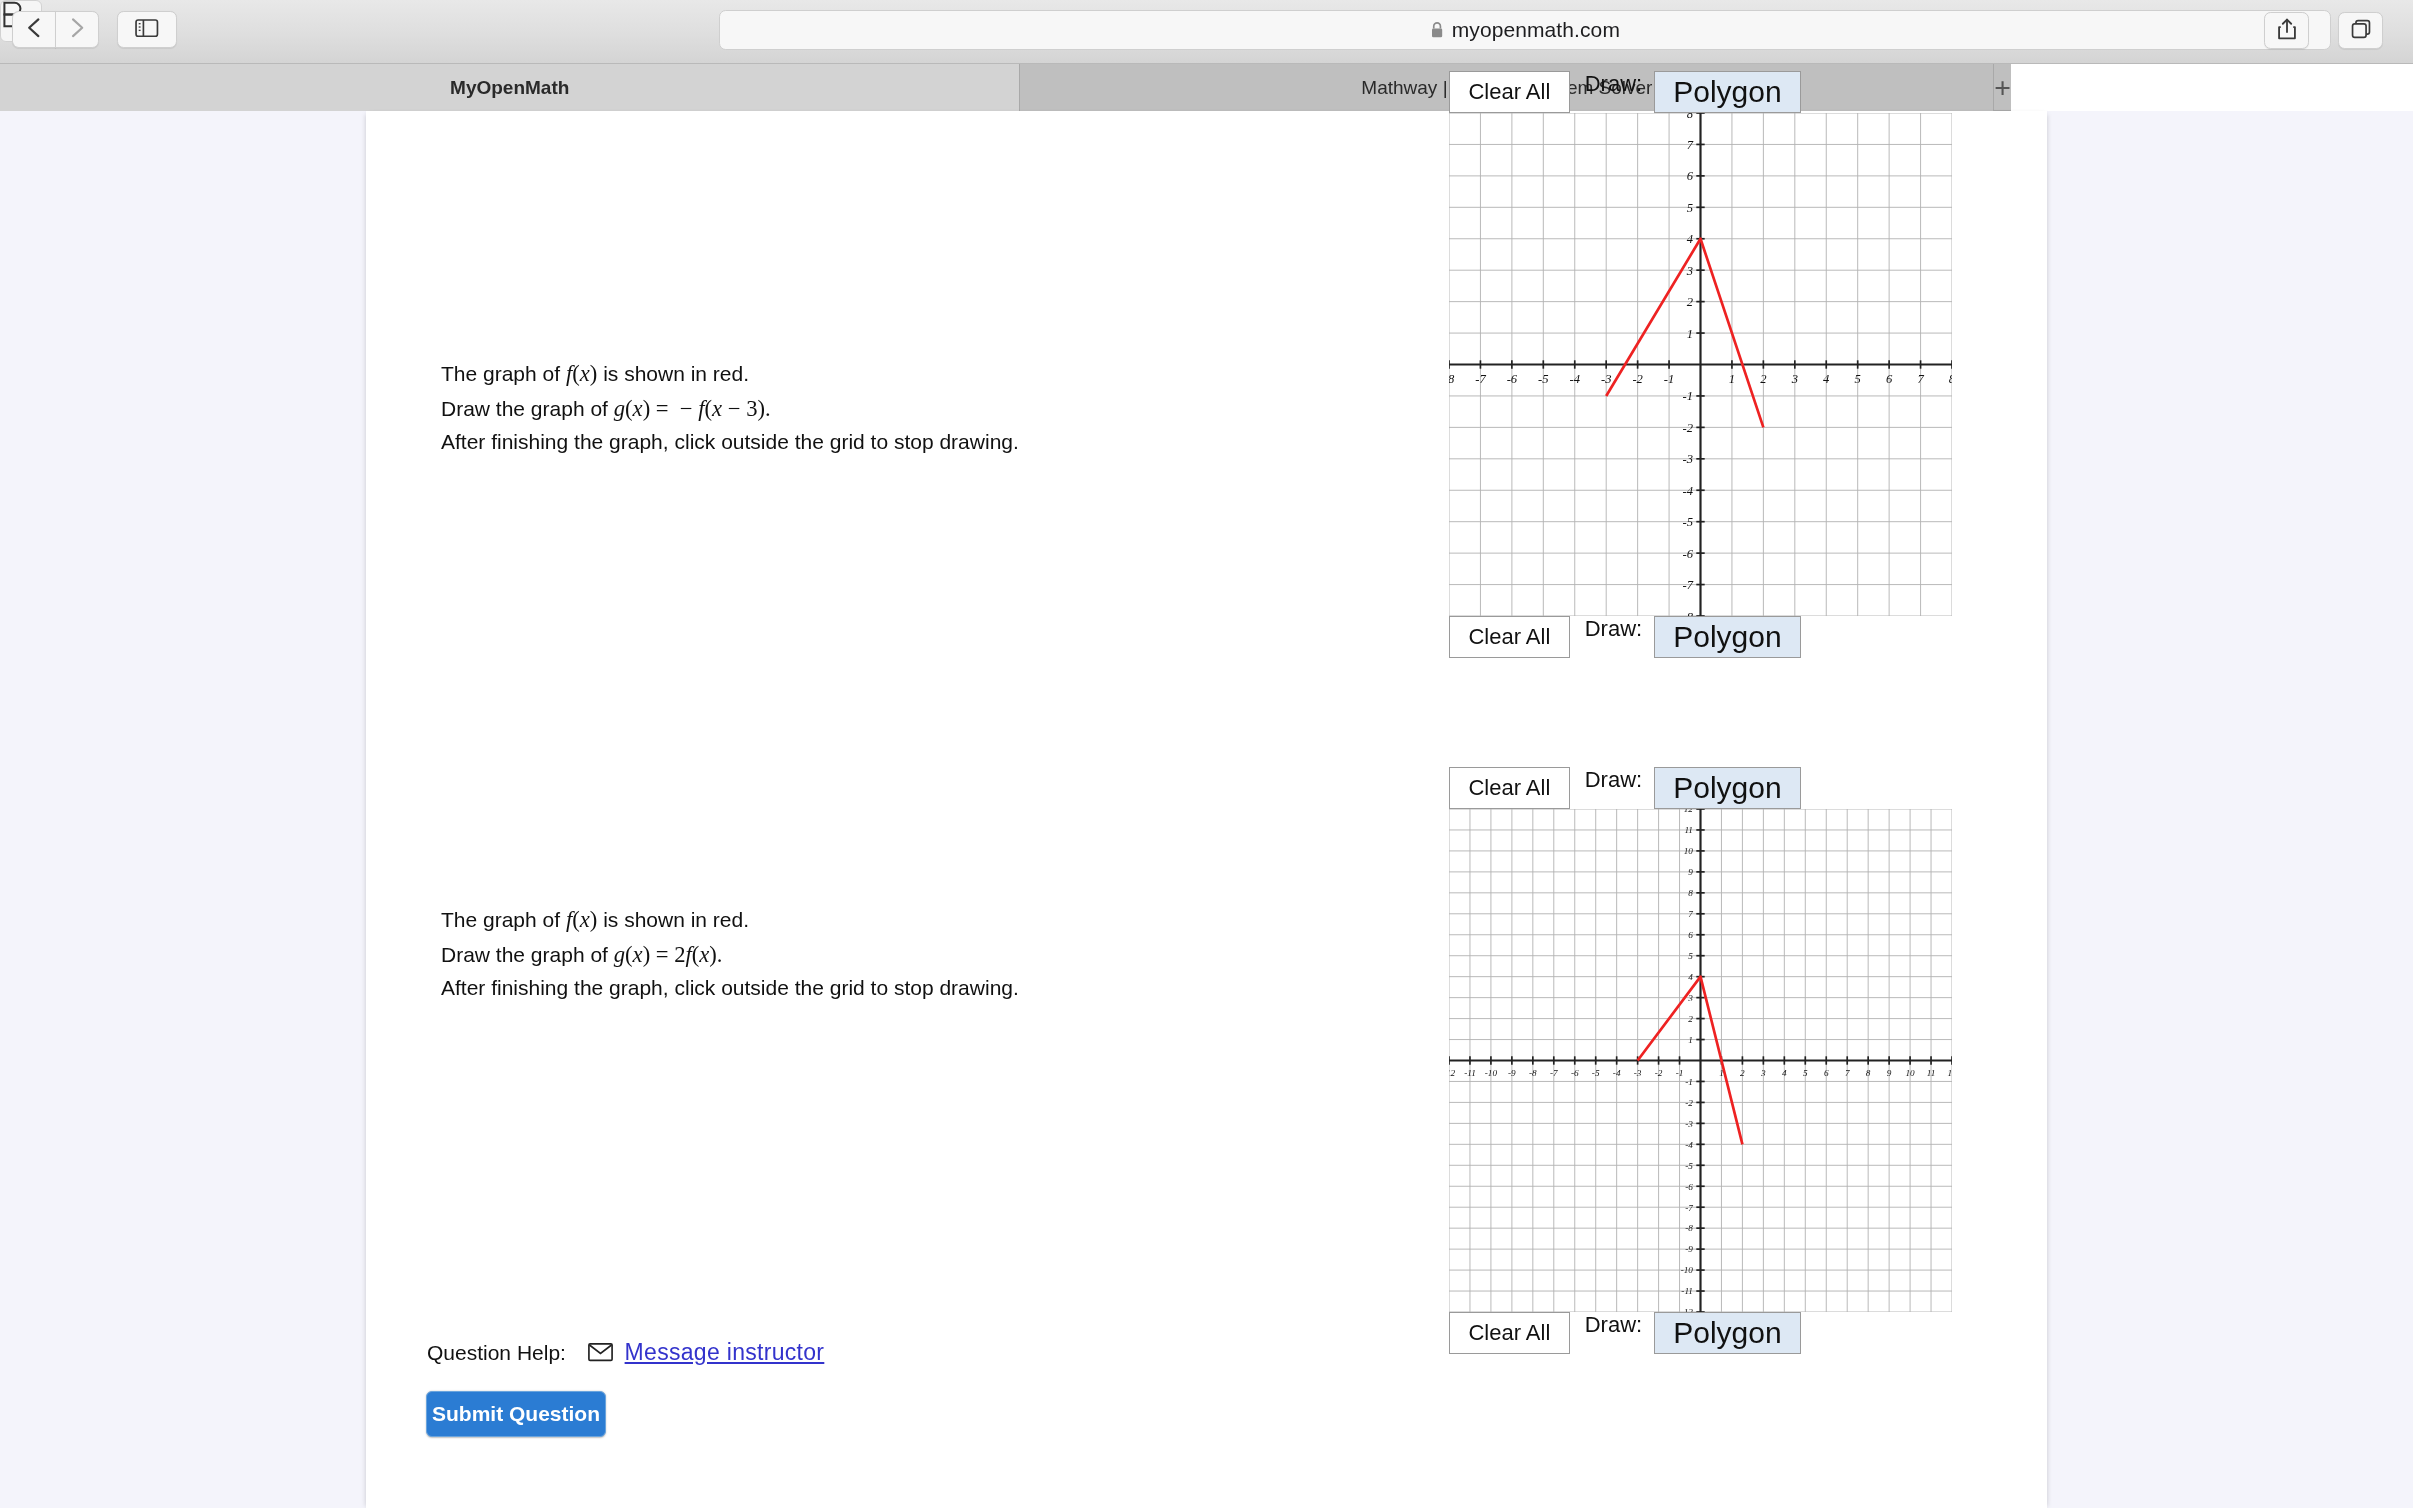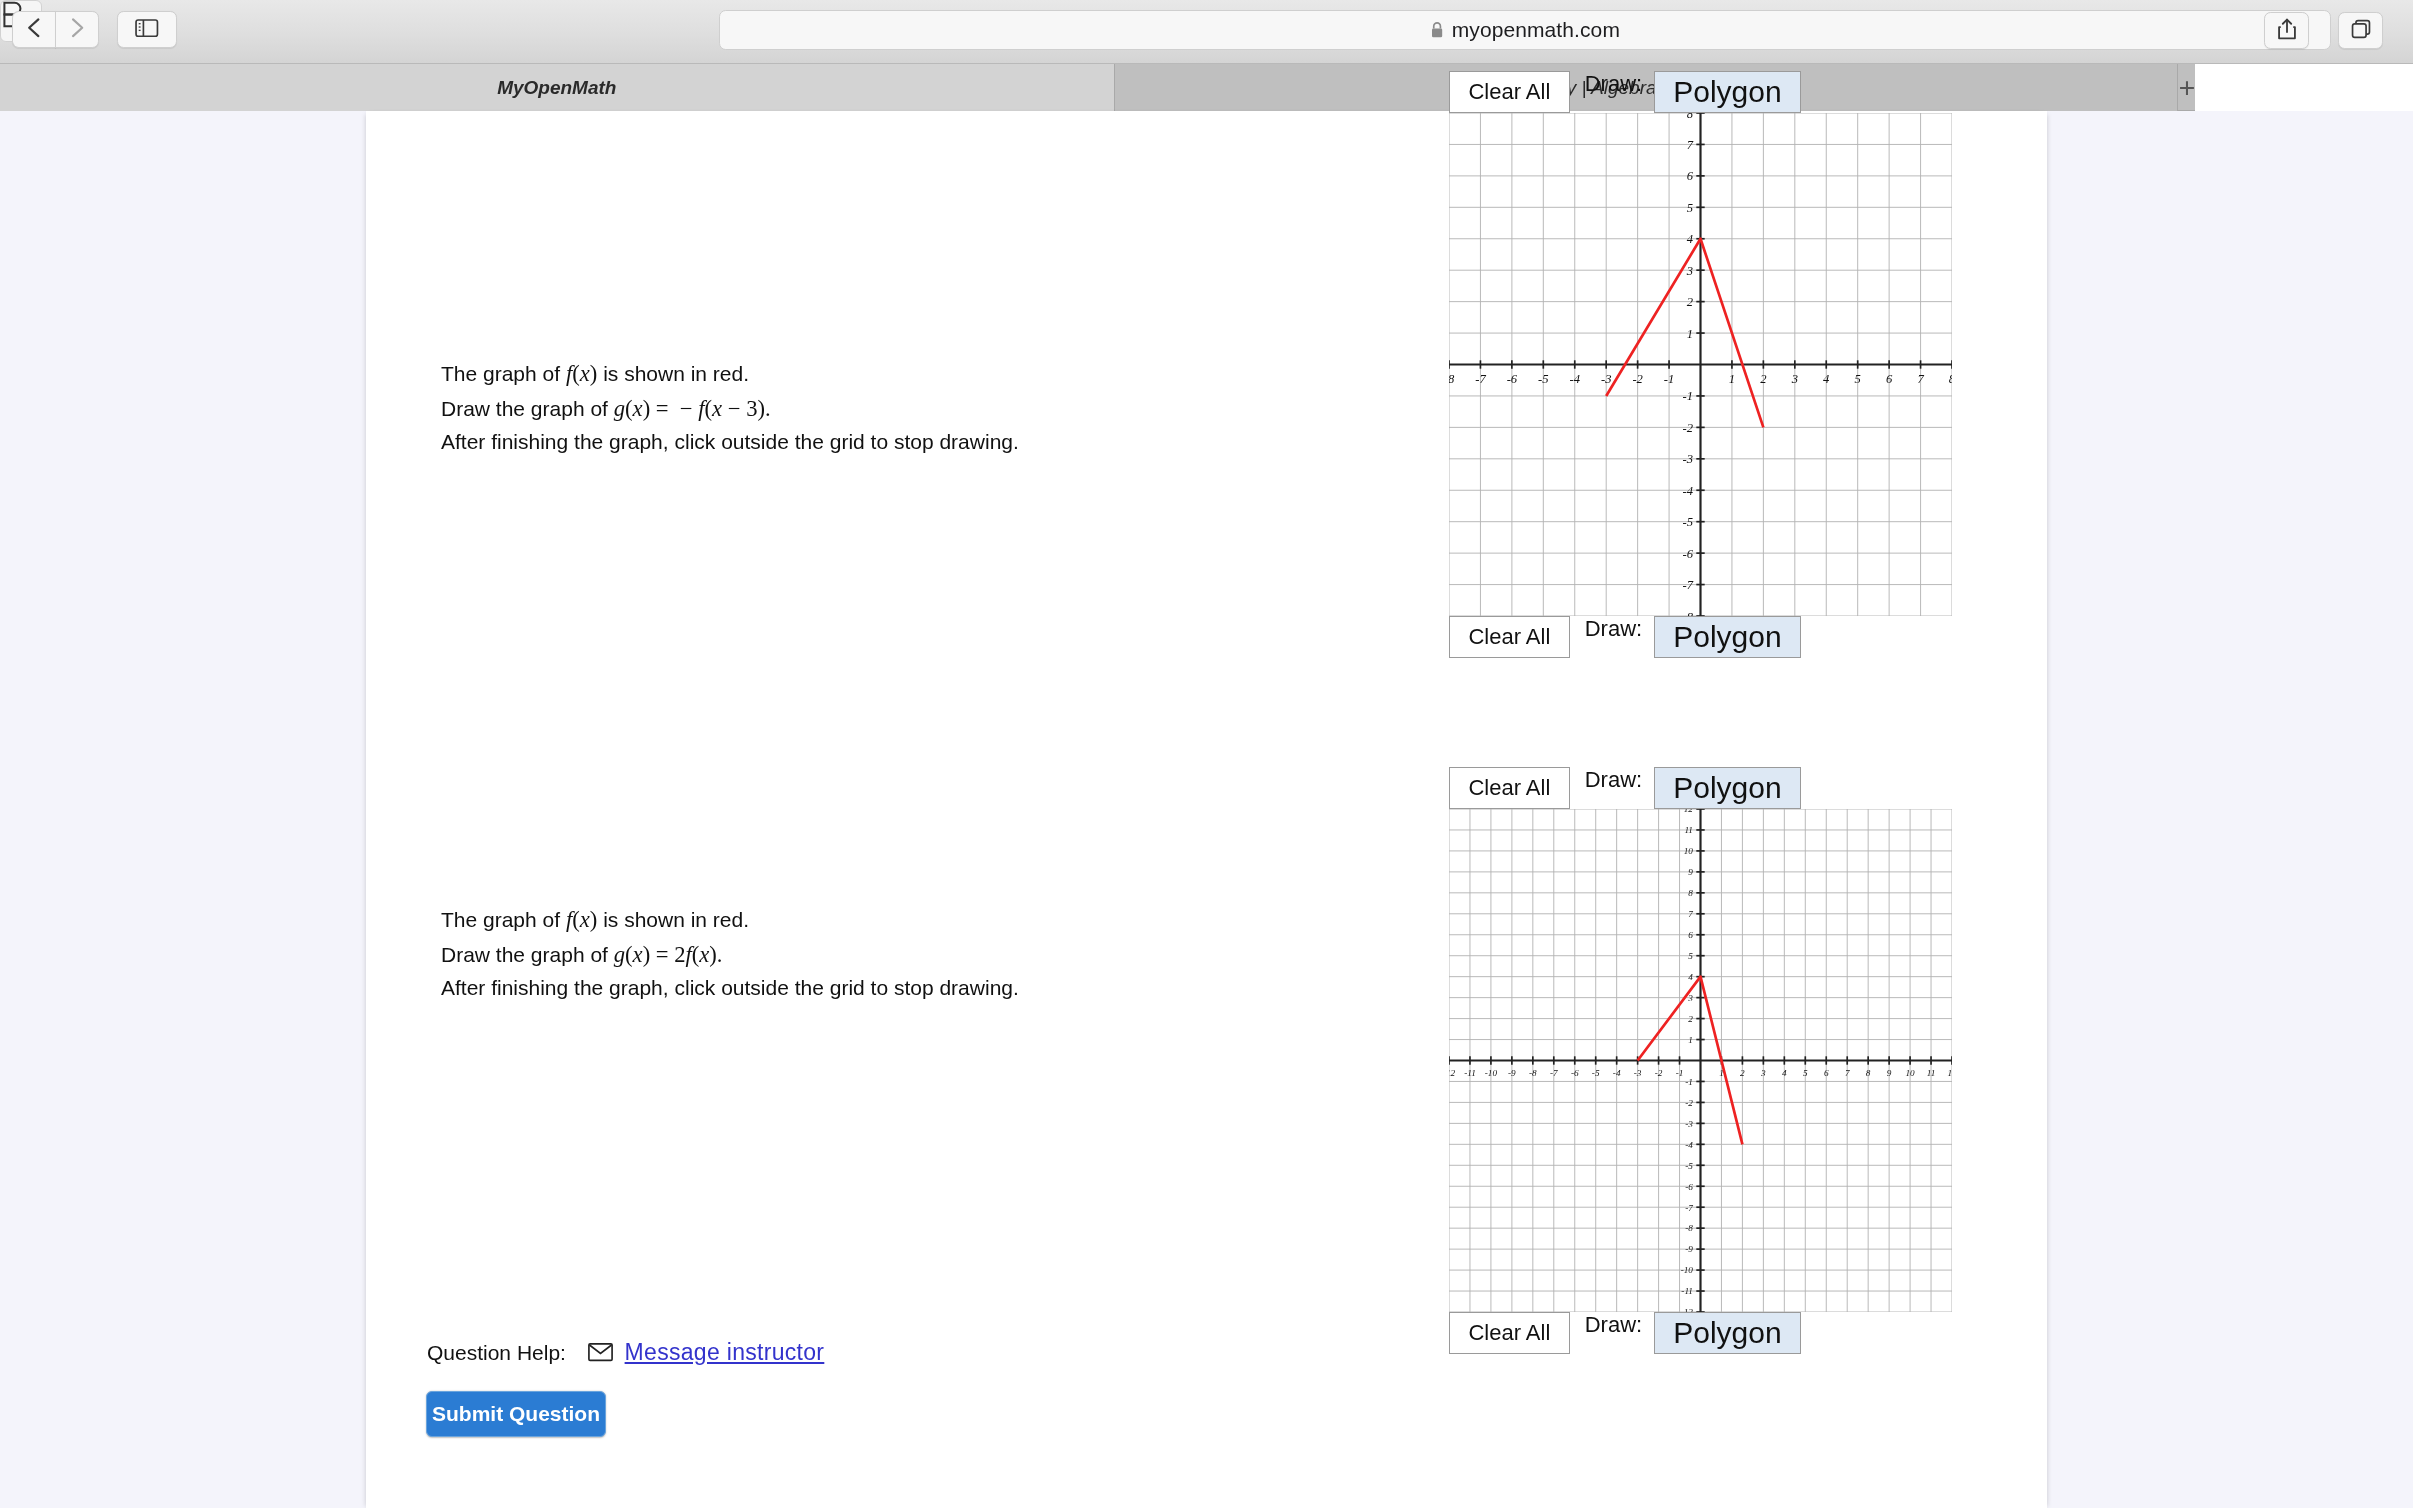--- a/index.html
+++ b/index.html
@@ -59,25 +59,24 @@
     position: absolute;
     right: 18.4px; top: 50%;
     transform: translateY(-50%);
     width: 23.5px; height: 23.5px;
   }
 
   
   #tab-bar {
     position: absolute;
     top: 64px; left: 0;
-    width: 2195px; height: 47px;
+    width: 2011px; height: 47px;
     background: #d946ef;
     display: flex;
     border-bottom: 0.8px solid #a9a9a9;
-    font-style: italic;
   }
   .tab {
     height: 47px;
     display: flex;
     align-items: center;
     justify-content: center;
     font-size: 19px;
     color: #2a2a2a;
     border-right: 0.8px solid #a9a9a9;
     position: relative;

